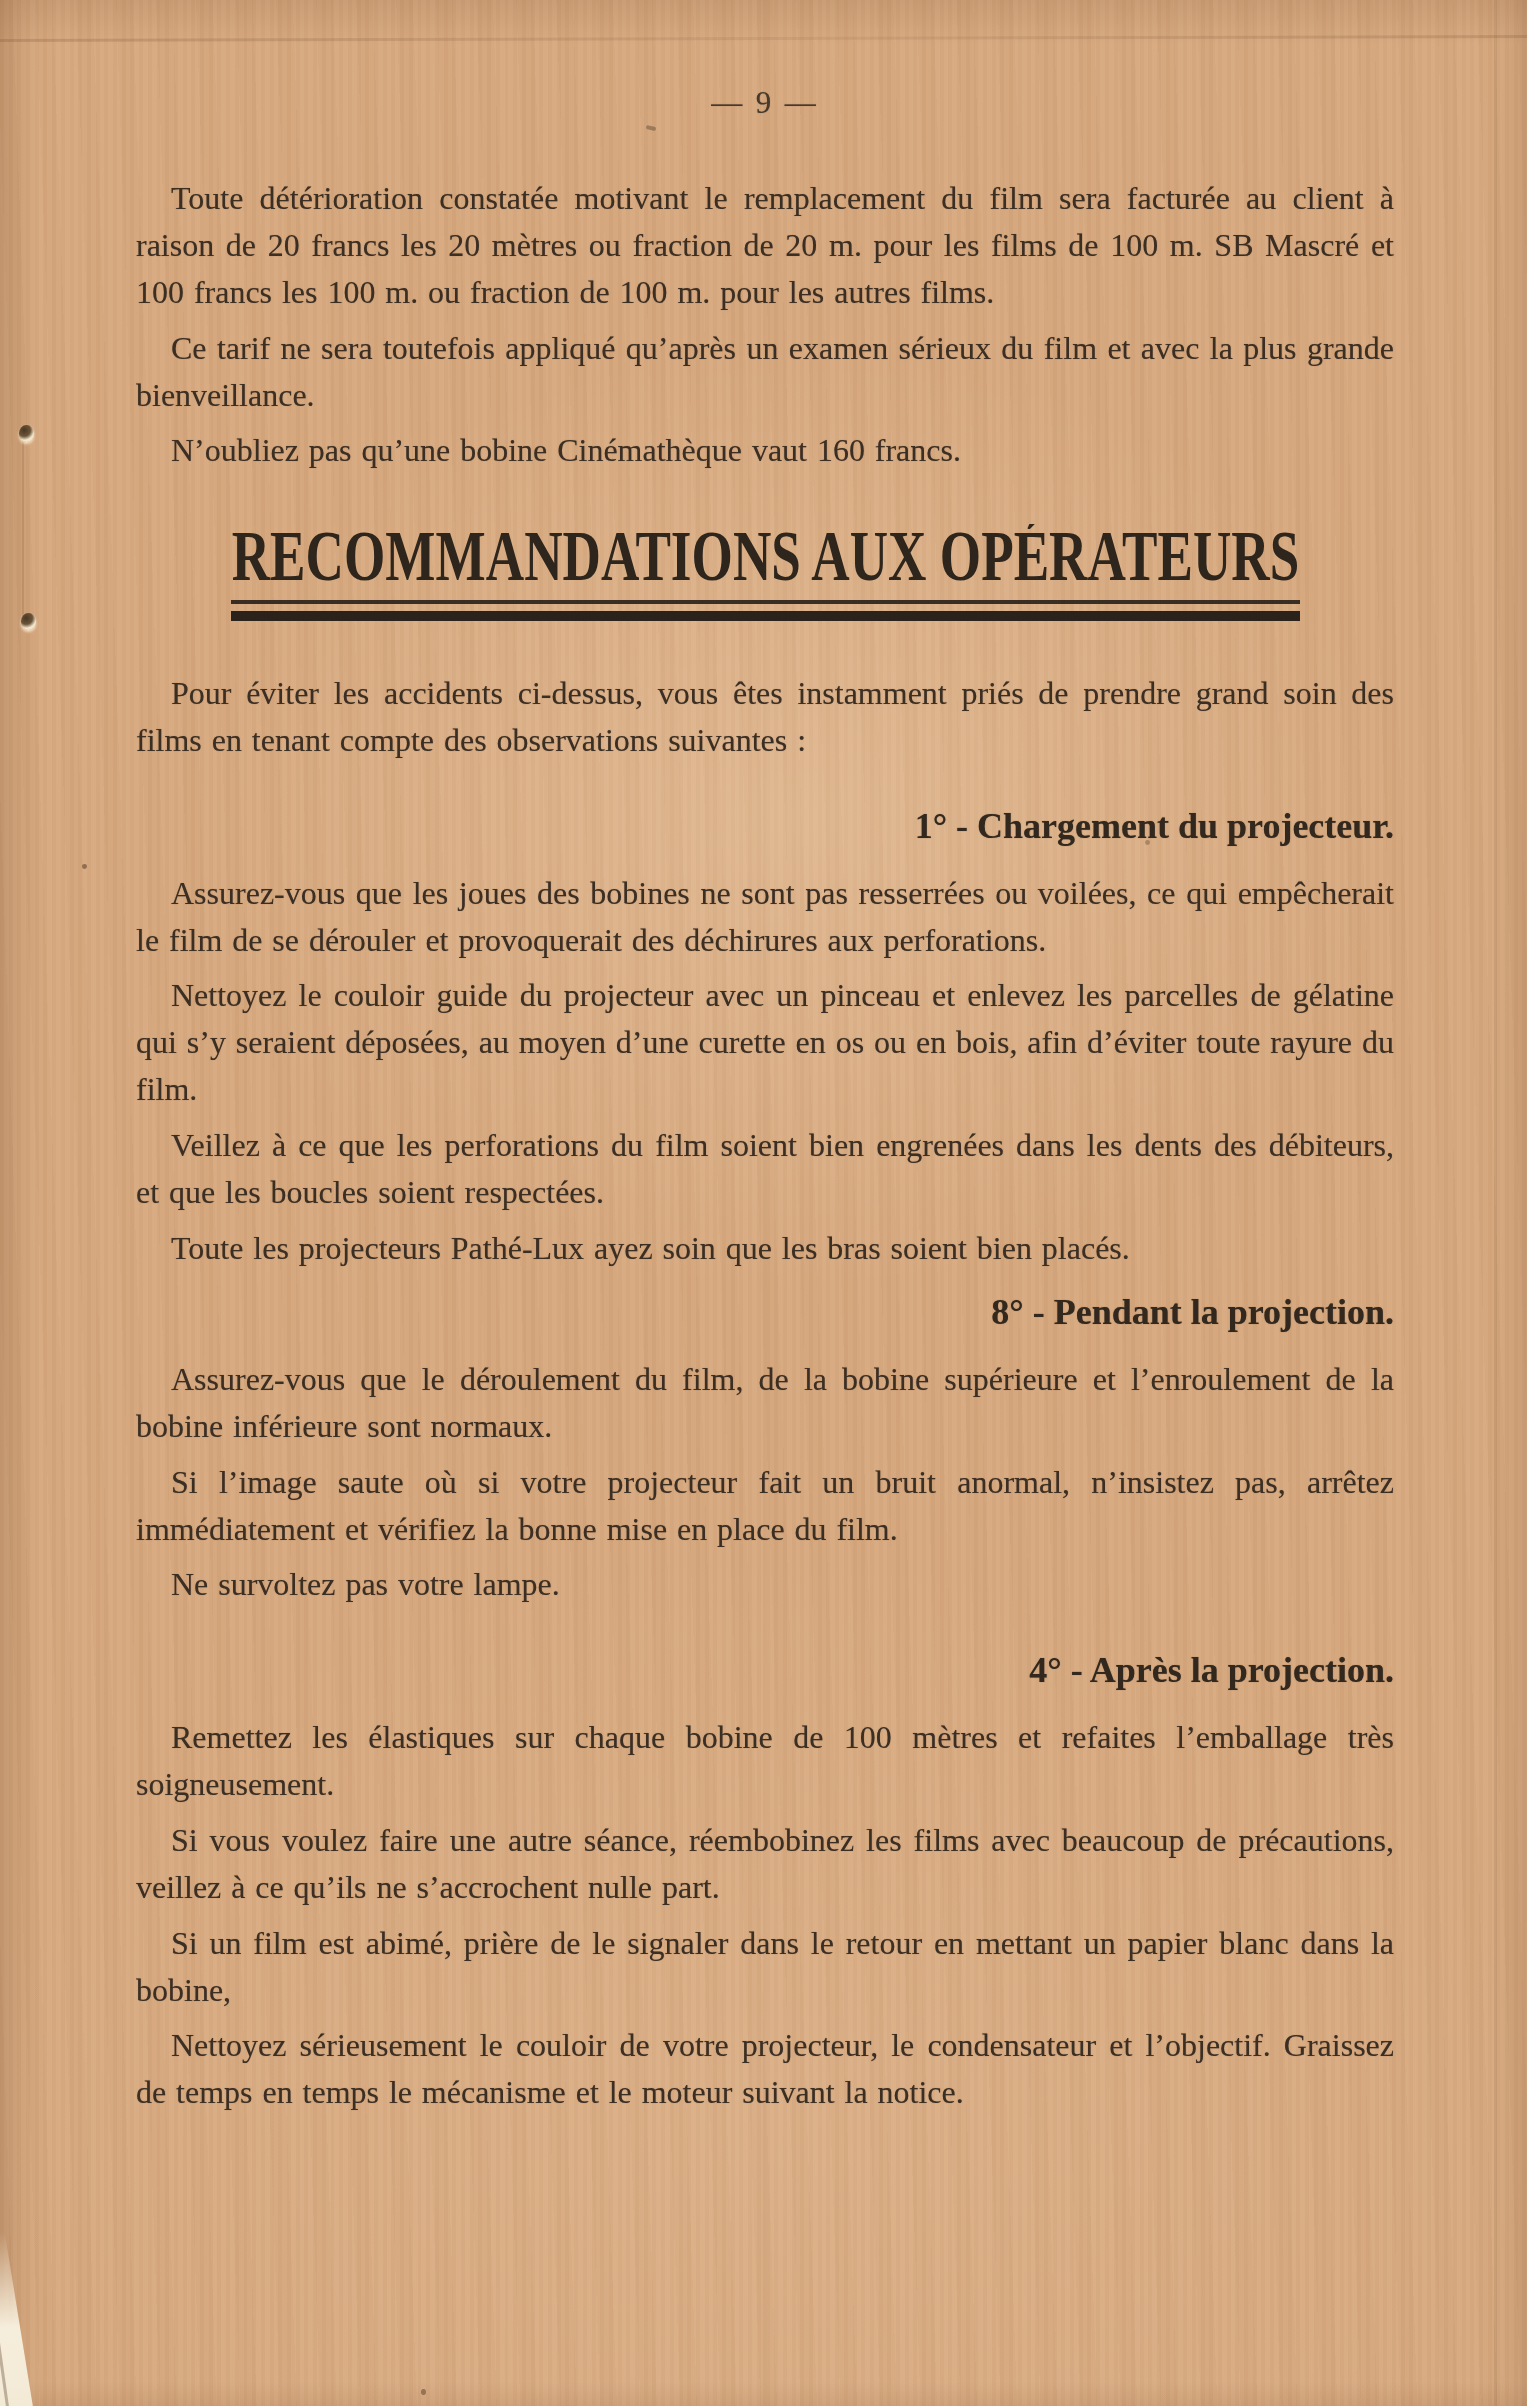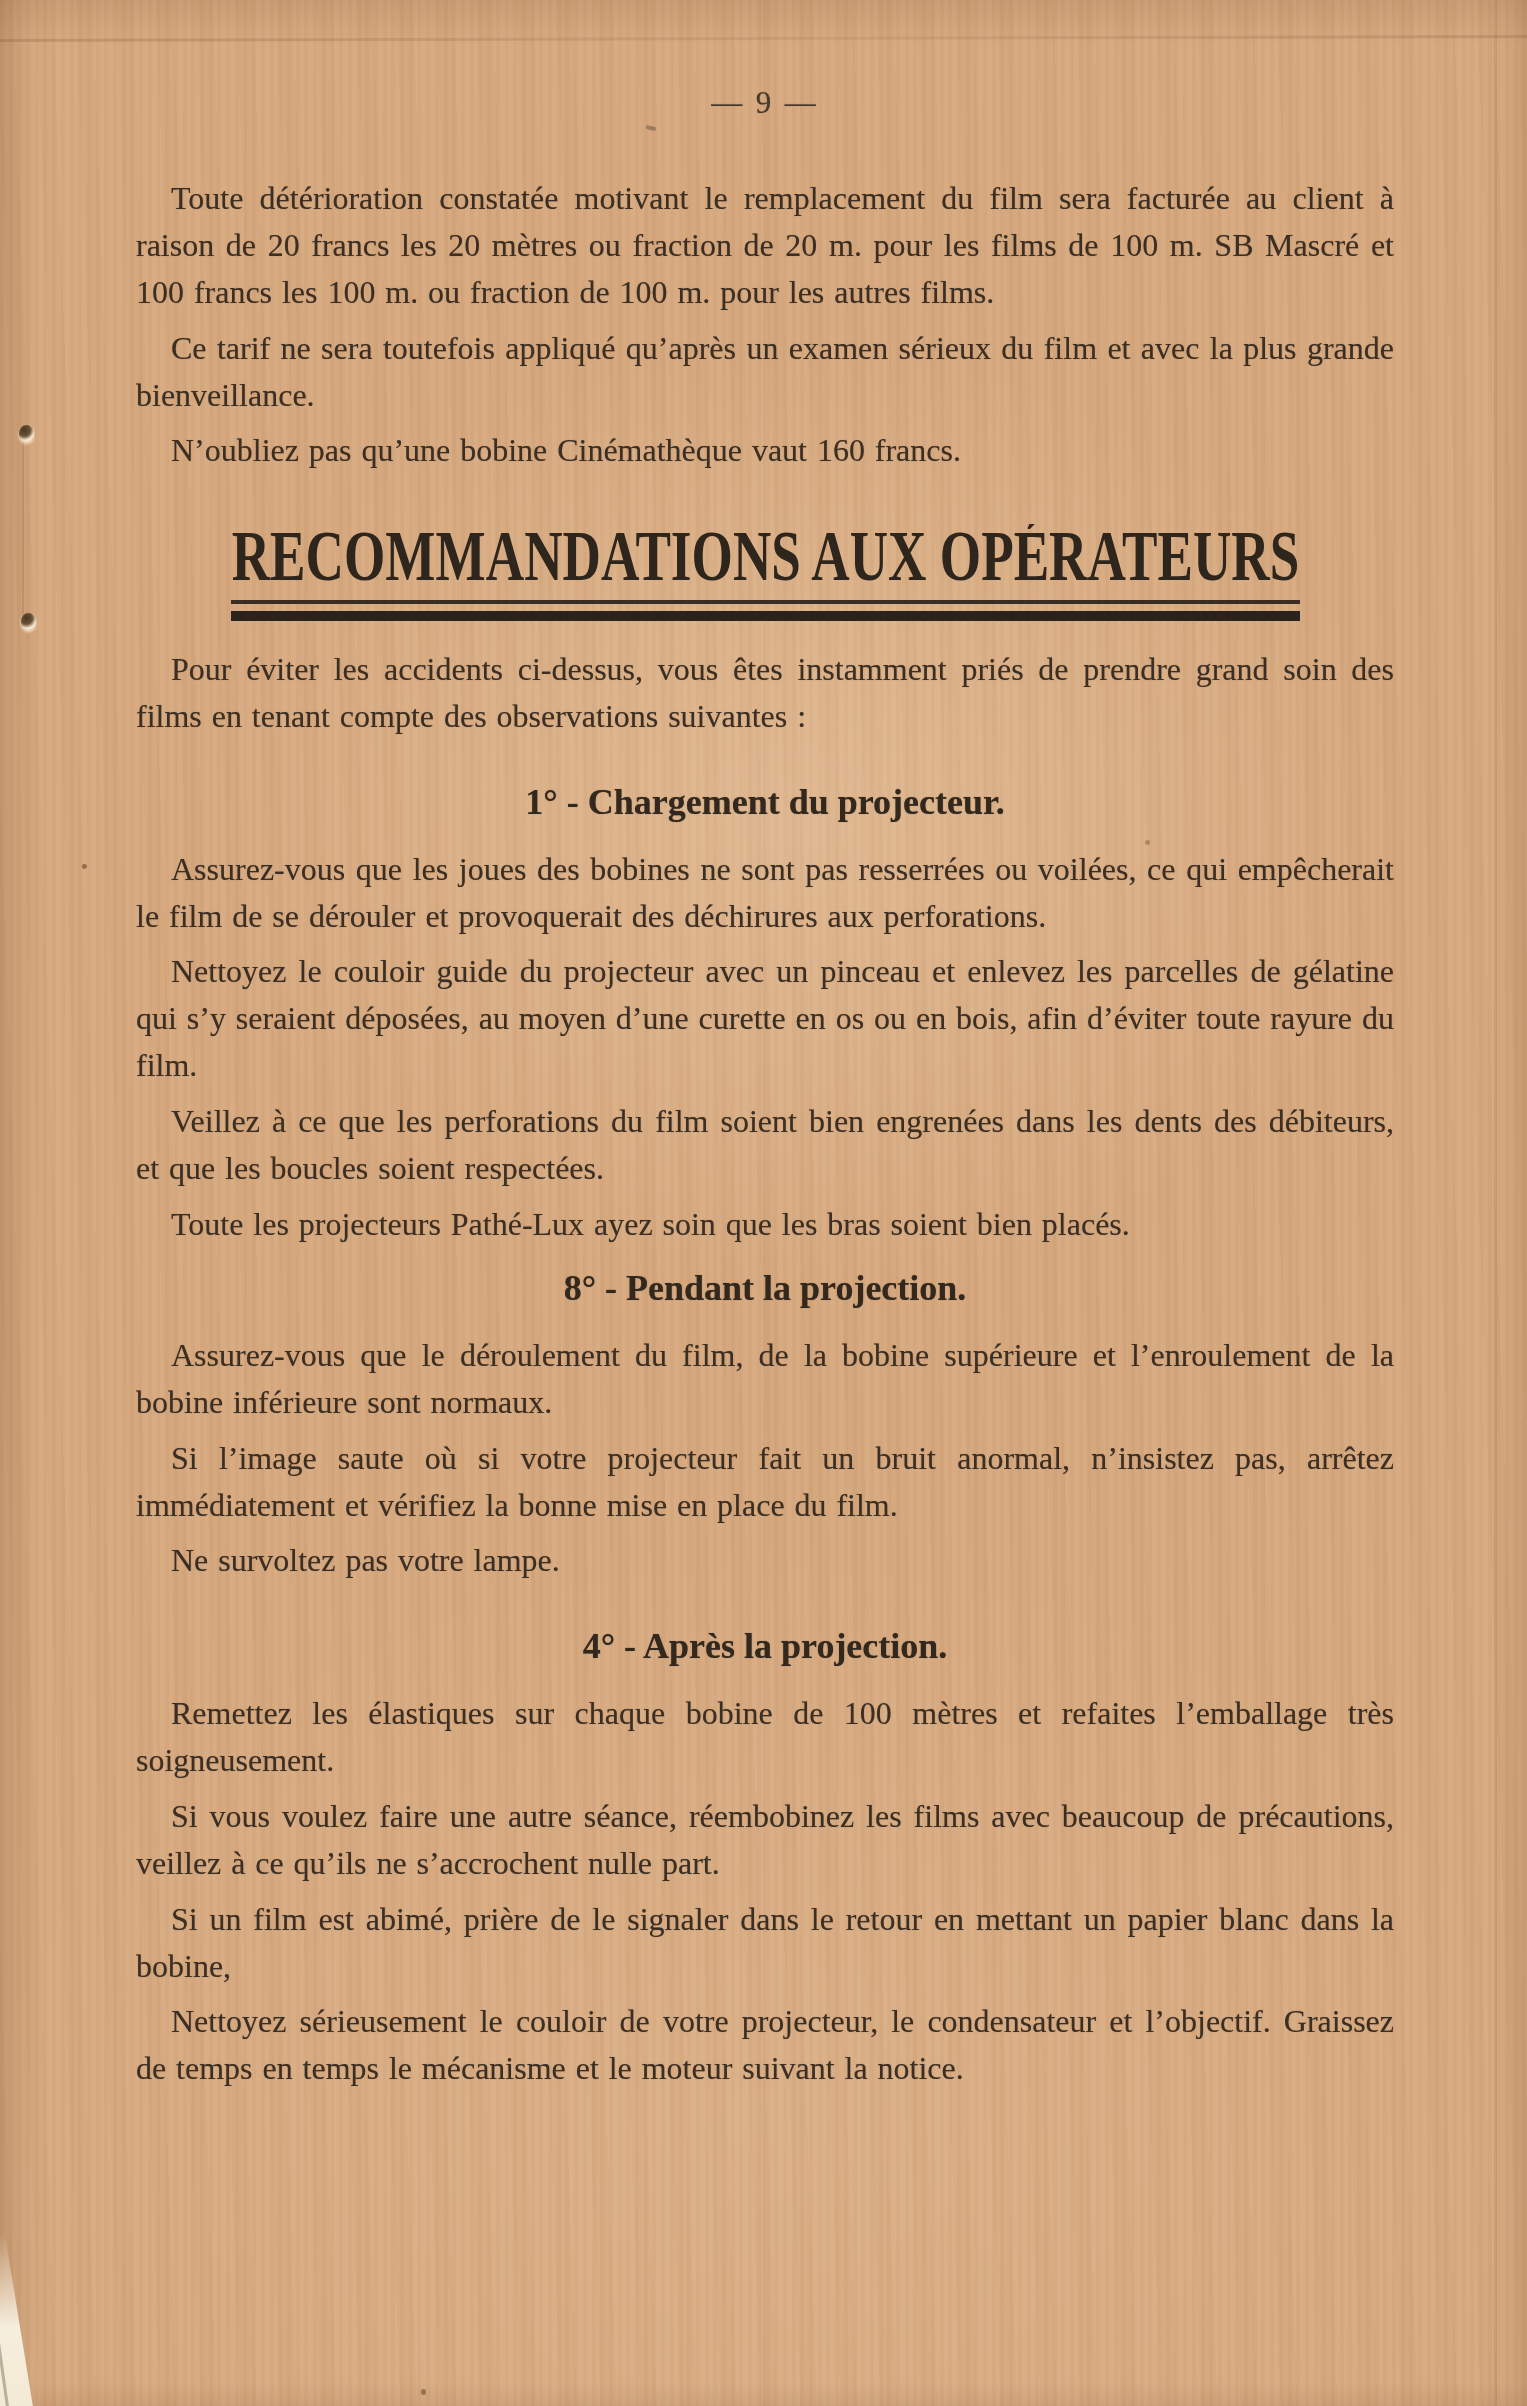--- a/index.html
+++ b/index.html
@@ -50,23 +50,23 @@
     text-shadow:0 0 1px rgba(59,46,35,.42);
     word-spacing:1.9px;
   }
   .body-copy p + p{margin-top:8.7px;}
   .intro-wrap{margin-top:54px;}
   .title-block{margin-top:50px;text-align:center;text-decoration:underline;}
   .title-block svg{display:block;margin:0 auto;color:#2e261d;}
   .heading-rule{width:1069px;margin:5.8px auto 0 auto;}
   .heading-rule .thin{height:3.9px;background:var(--rule);opacity:.92;}
   .heading-rule .thick{height:9.7px;background:var(--rule);margin-top:6.8px;}
-  .lead-wrap{margin-top:25px;}
+  .lead-wrap{margin-top:49px;}
   .subheading{
-    text-align:center;
+    text-align:right;
     font-weight:bold;
     font-size:36px;
     margin:41px 0 23px 0;
     color:#32281e;
     text-shadow:0 0 1px rgba(50,40,30,.5);
     text-indent:0;
   }
   .subheading.tight{margin-top:19.4px;}
   
   .crease-top{position:absolute;left:0;top:37px;width:1527px;height:2.9px;

